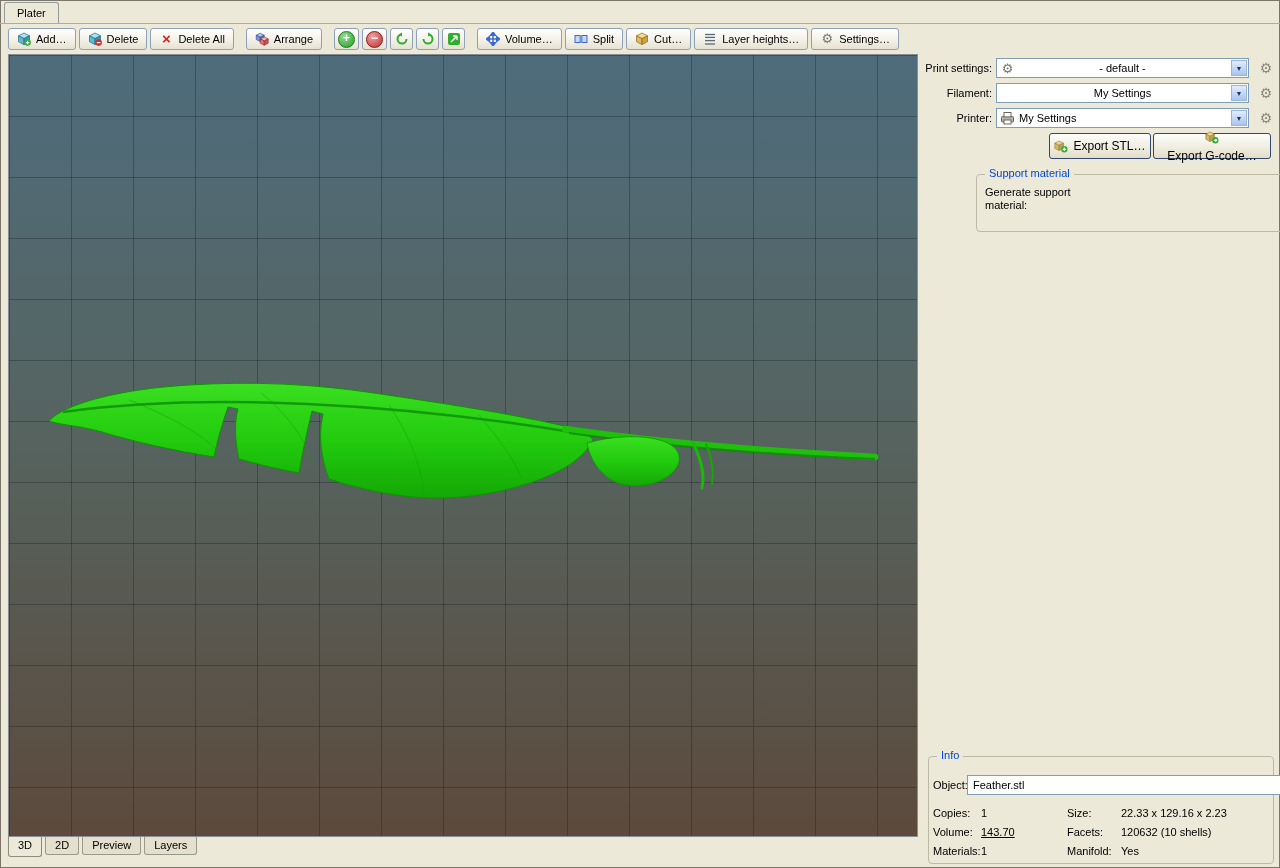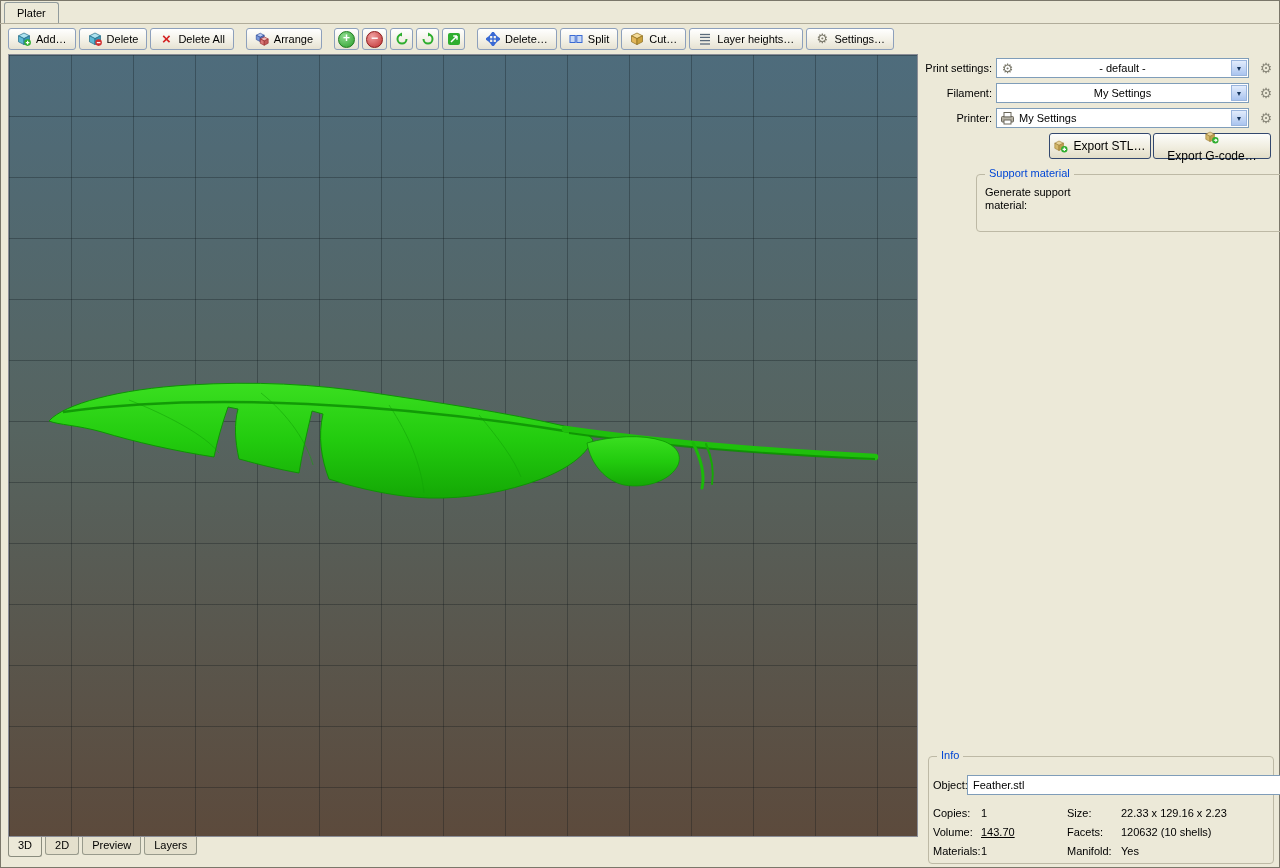--- a/index.html
+++ b/index.html
@@ -149,21 +149,21 @@
       <span class="ic"><svg width="14" height="14" viewBox="0 0 14 14">
             <g stroke="#3a6ad4" stroke-width="1.4" fill="#3a6ad4">
               <line x1="7" y1="3" x2="7" y2="11"></line>
               <line x1="3" y1="7" x2="11" y2="7"></line>
               <path d="M7 0 L9.4 3.4 H4.6 Z"></path>
               <path d="M7 14 L9.4 10.6 H4.6 Z"></path>
               <path d="M0 7 L3.4 4.6 V9.4 Z"></path>
               <path d="M14 7 L10.6 4.6 V9.4 Z"></path>
             </g>
           </svg></span>
-      <span>Delete…</span>
+      <span>Volume…</span>
     </button>
     <button class="tbtn">
       <span class="ic"><svg width="14" height="14" viewBox="0 0 14 14">
             <rect x="1" y="3.5" width="5.2" height="7" fill="#c8d8f4" stroke="#3a6ad4"></rect>
             <rect x="7.8" y="3.5" width="5.2" height="7" fill="#c8d8f4" stroke="#3a6ad4"></rect>
           </svg></span>
       <span>Split</span>
     </button>
     <button class="tbtn">
       <span class="ic"><svg width="14" height="14" viewBox="0 0 14 14">

